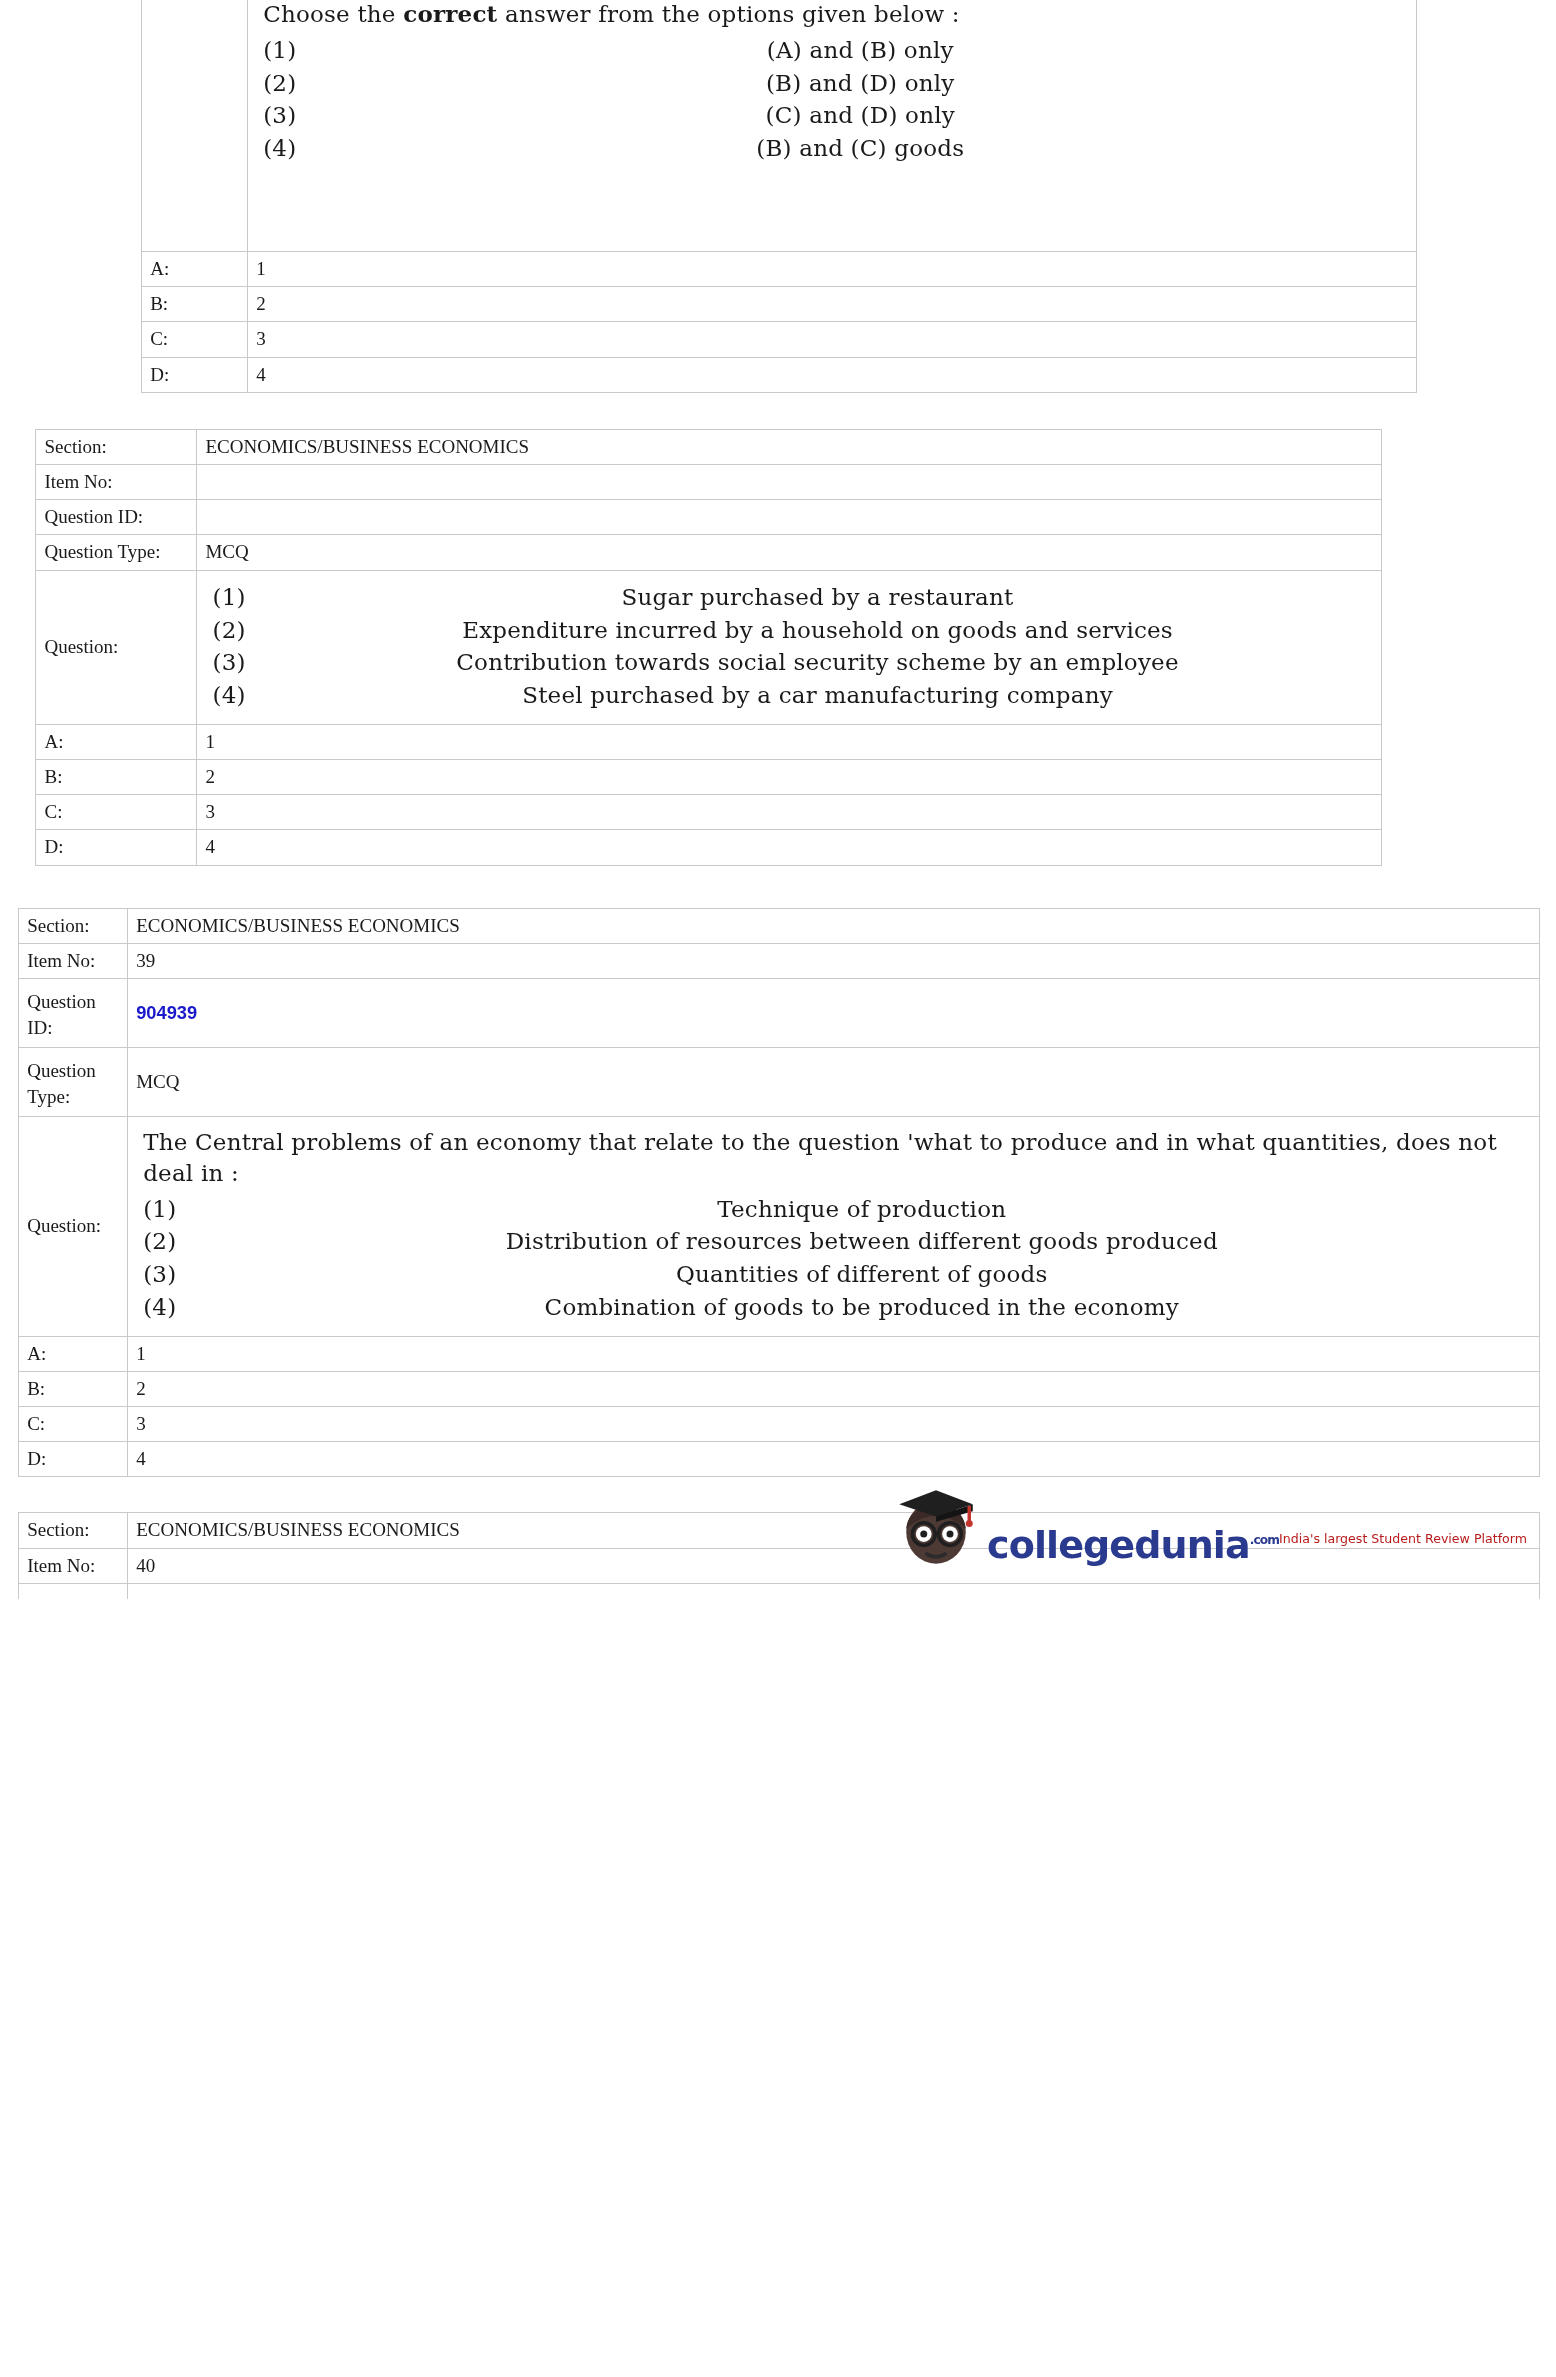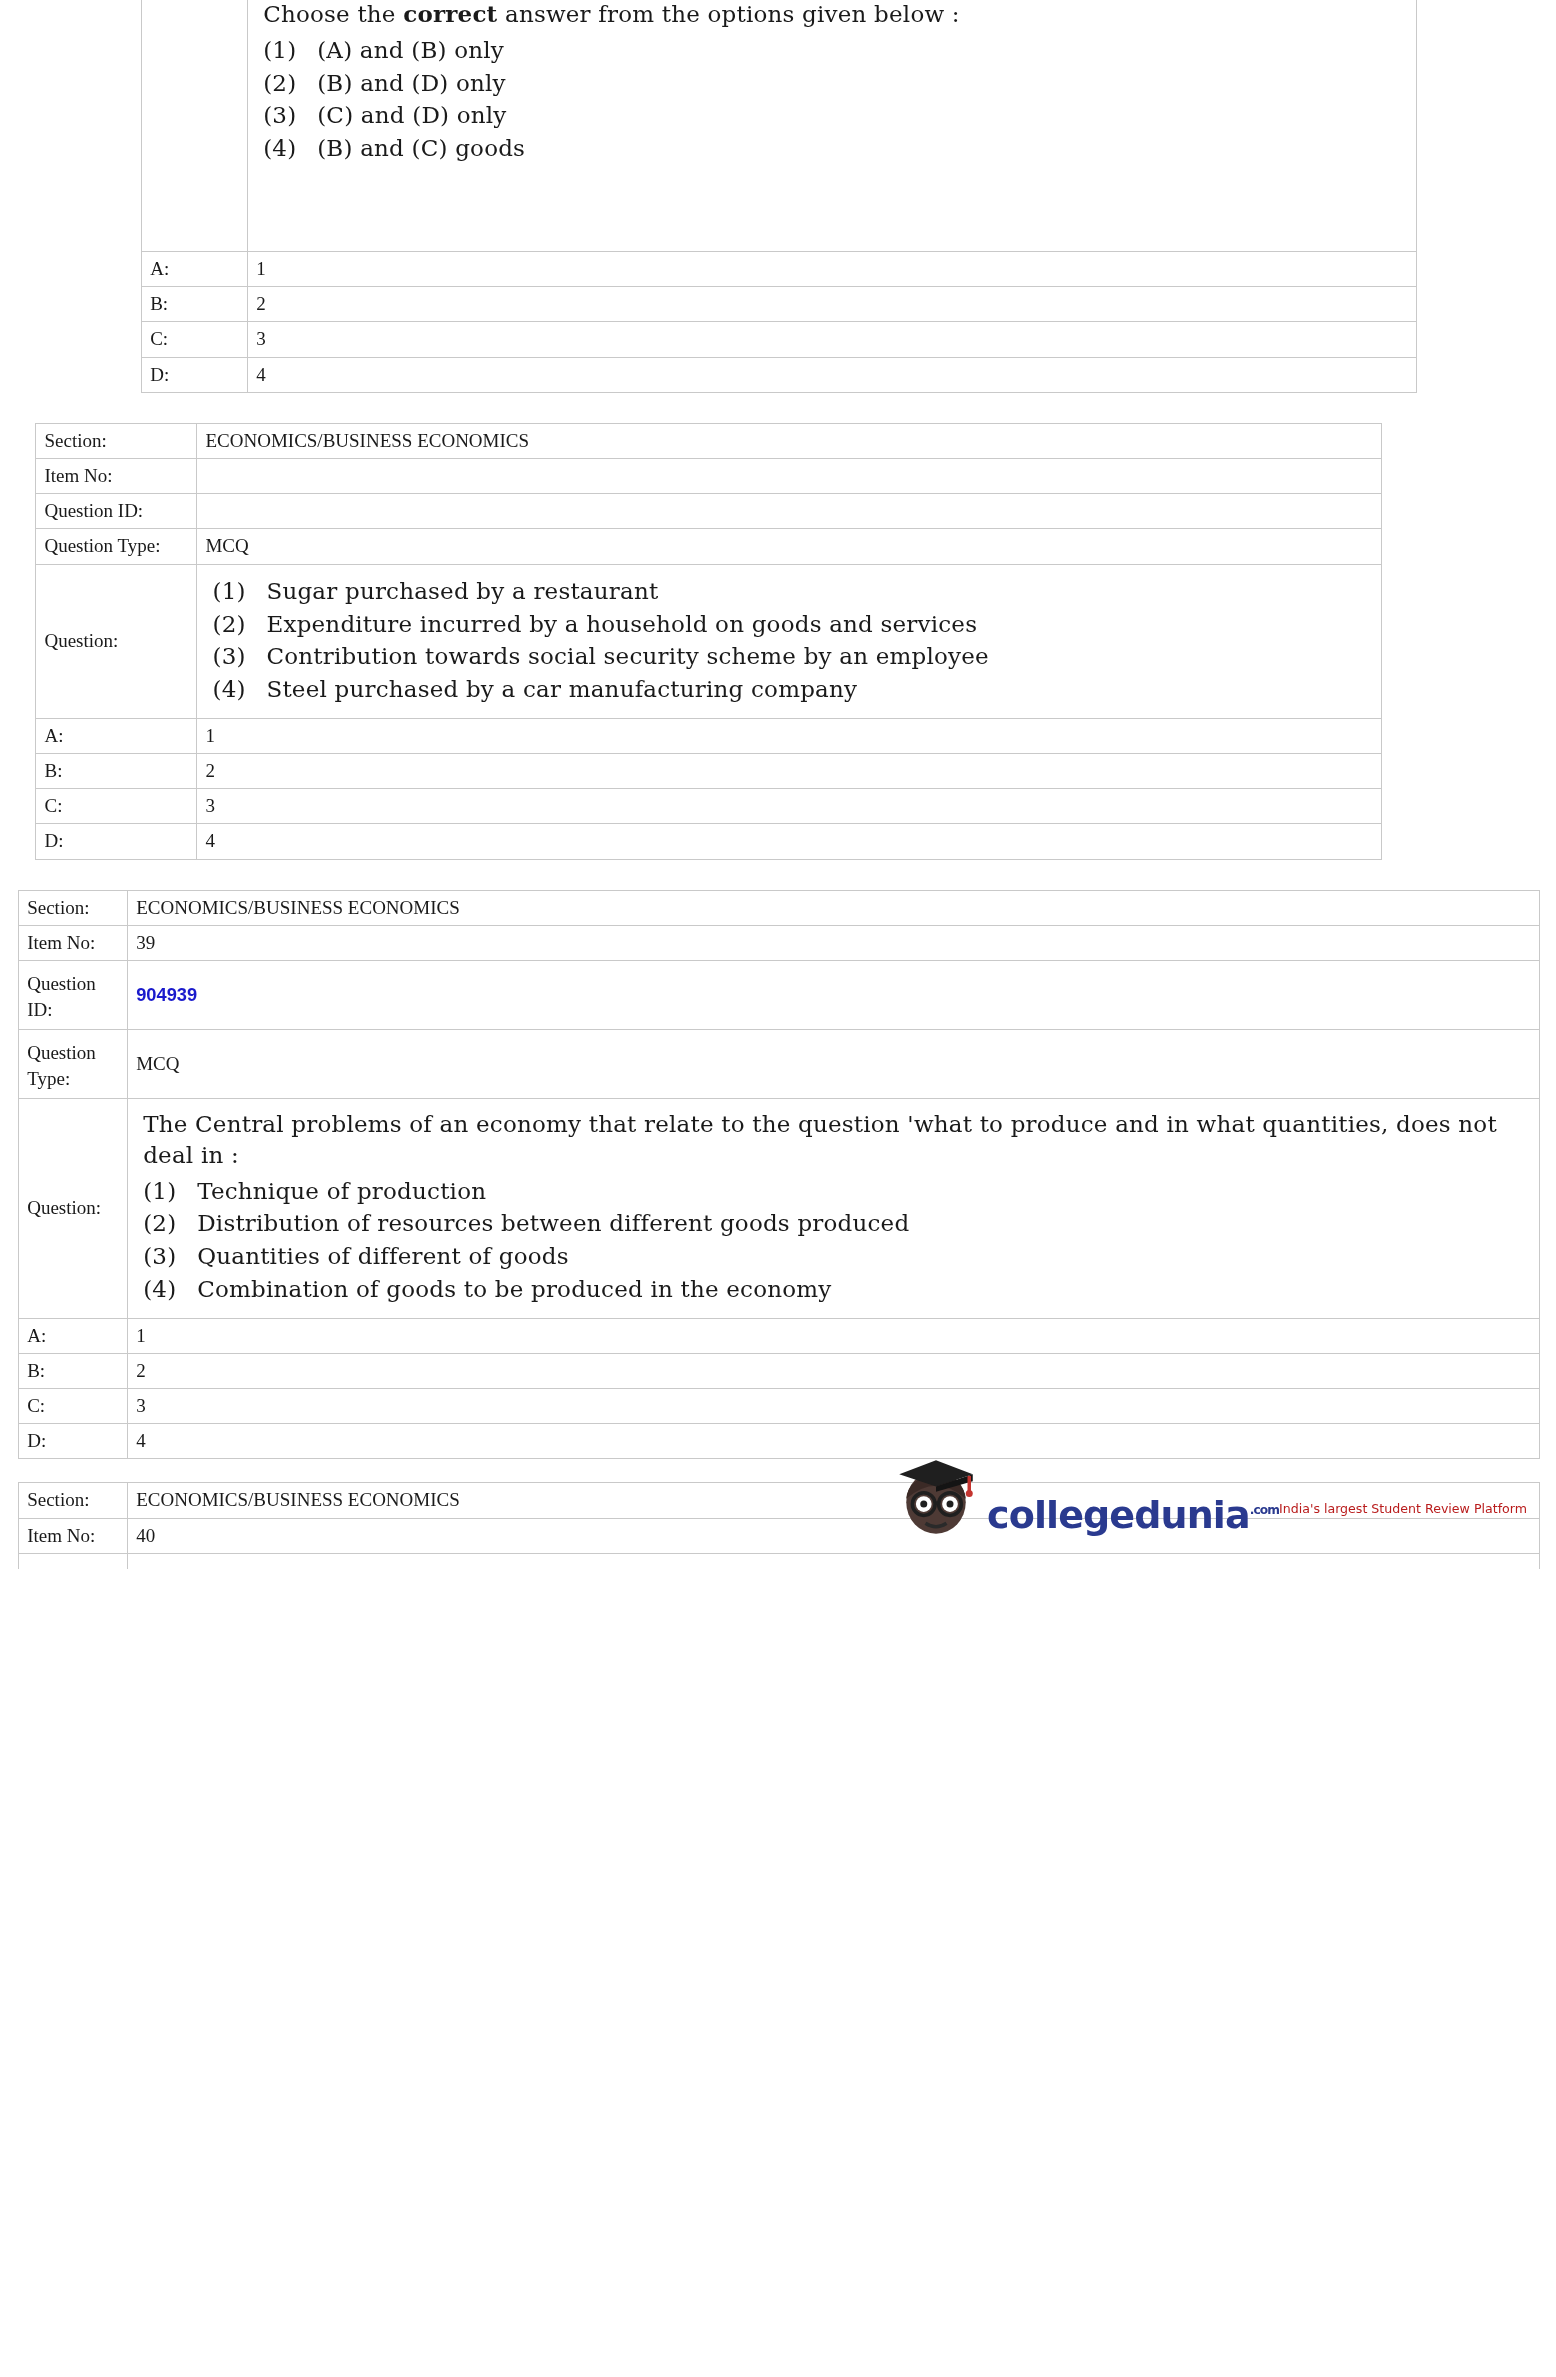--- a/index.html
+++ b/index.html
@@ -17,21 +17,21 @@
   .page {
     width: 1557px;
     box-sizing: border-box;
     padding: 0 17.4px 0 17.4px;
     position: relative;
   }
   
   .qblock {
     border: 1.7px solid #c9c9c9;
     box-sizing: border-box;
-    margin: 0 auto;
+    margin: 6px auto;
   }
   .qrow {
     display: flex;
     align-items: stretch;
     border-bottom: 1.7px solid #c9c9c9;
   }
   .qrow:last-child {
     border-bottom: none;
   }
   .lab {
@@ -76,20 +76,21 @@
     font-family: "DejaVu Serif", serif;
     font-size: 23px;
     line-height: 1.42;
     letter-spacing: 0.2px;
   }
   .opt .num {
     flex: 0 0 54px;
   }
   .opt .txt {
     flex: 1 1 auto;
+    text-align: center;
   }
   .lab-center {
     align-items: center;
   }
   
   .topblock {
     border: 1.7px solid #c9c9c9;
     border-top: none;
     box-sizing: border-box;
     width: 1276px;

